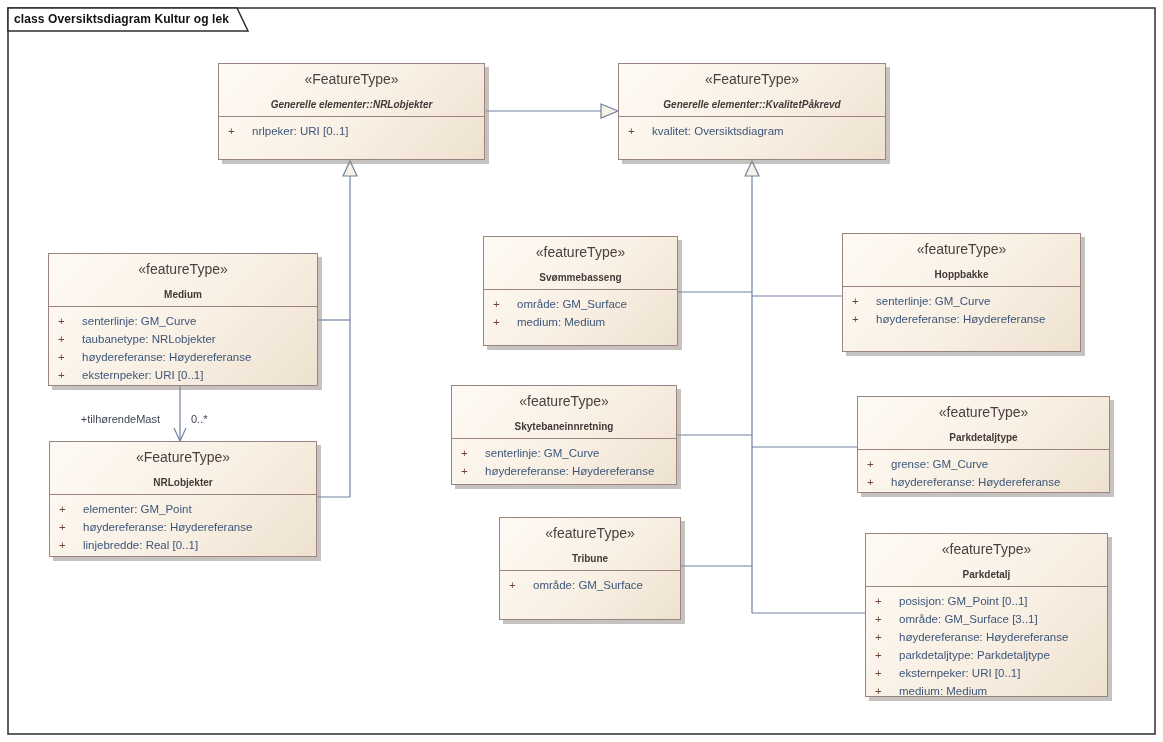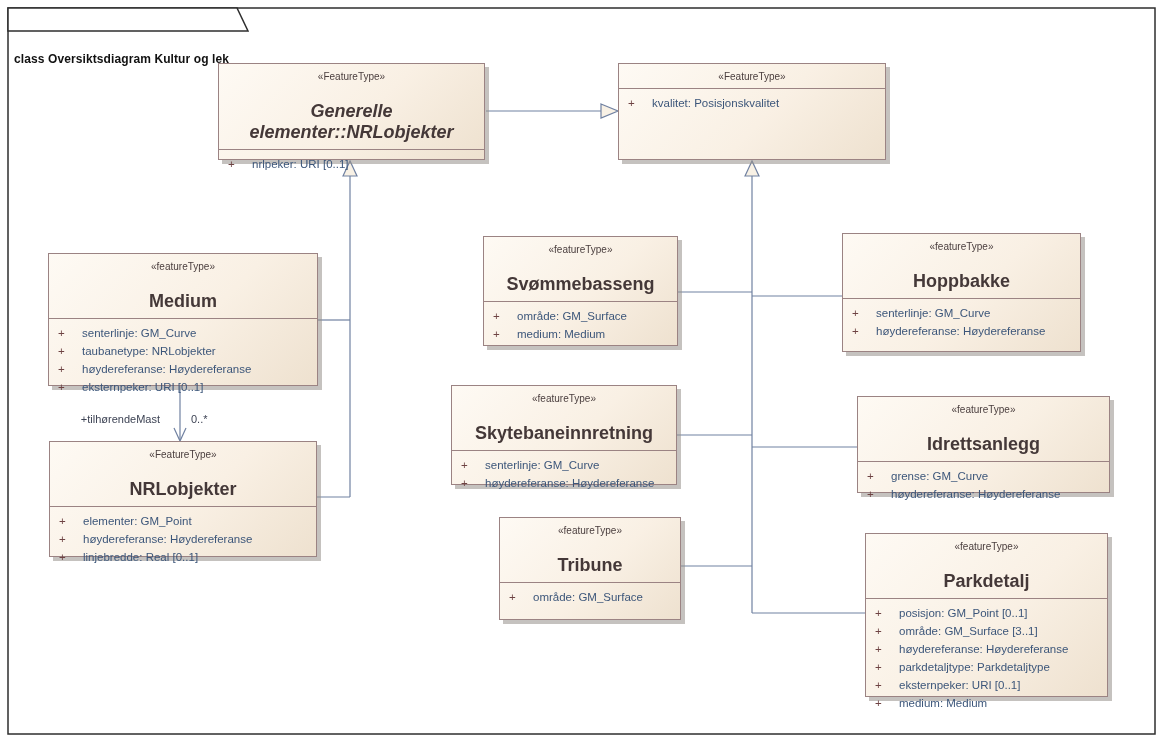--- a/index.html
+++ b/index.html
@@ -3,34 +3,34 @@
 <meta charset="utf-8">
 <style>
   html,body{margin:0;padding:0;}
   body{
     width:1163px;height:742px;position:relative;background:#ffffff;
     font-family:"Liberation Sans",sans-serif;overflow:hidden;
   }
   #connector-layer{position:absolute;left:0;top:0;}
   .frame-label{
     position:absolute;left:14px;top:12px;
-    font-size:12px;font-weight:bold;color:#111111;letter-spacing:0.1px;margin-top:40px;
+    font-size:12px;font-weight:bold;color:#111111;letter-spacing:0.1px;
   }
   .uml-box{
     position:absolute;box-sizing:border-box;
     border:1px solid #9b8383;
     background:linear-gradient(135deg,#fefaf4 0%,#f9f0e4 55%,#eee1cf 100%);
     box-shadow:4px 4px 0 rgba(150,144,138,0.55);
   }
   .uml-head{
     border-bottom:1px solid #9b8383;
     text-align:center;padding:7px 4px 6px;
   }
-  .stereotype{font-size:10px;color:#4a3e3e;}
-  .cls-name{font-size:18px;font-weight:bold;color:#443838;margin-top:19px;}
+  .stereotype{font-size:14px;color:#4a3e3e;}
+  .cls-name{font-size:10px;font-weight:bold;color:#443838;margin-top:12px;}
   .uml-box.abstract .cls-name{font-style:italic;}
   .uml-attrs{padding:5px 6px;}
   .attr{font-size:11.5px;color:#3c567a;line-height:18px;display:flex;white-space:nowrap;}
   .attr .vis{color:#6e4343;width:24px;flex:none;padding-left:3px;}
   .conn-label{
     position:absolute;font-size:11px;color:#3d4354;white-space:nowrap;
   }
 </style>
 </head>
 <body>
@@ -83,25 +83,26 @@
     <div class="attr">
       <span class="vis">+</span>
       <span>nrlpeker: URI [0..1]</span>
     </div>
   </div>
 </div>
 
 <div class="uml-box abstract" style="left:618px;top:63px;width:268px;height:97px;">
   <div class="uml-head">
     <div class="stereotype">«FeatureType»</div>
-  </div>
-  <div class="uml-attrs">
-    <div class="attr">
-      <span class="vis">+</span>
-      <span>kvalitet: Posisjonskvalitet</span>
+    <div class="cls-name">Generelle elementer::KvalitetPåkrevd</div>
+  </div>
+  <div class="uml-attrs">
+    <div class="attr">
+      <span class="vis">+</span>
+      <span>kvalitet: Oversiktsdiagram</span>
     </div>
   </div>
 </div>
 
 <div class="uml-box" style="left:48px;top:253px;width:270px;height:133px;">
   <div class="uml-head">
     <div class="stereotype">«featureType»</div>
     <div class="cls-name">Medium</div>
   </div>
   <div class="uml-attrs">
@@ -205,21 +206,21 @@
     <div class="attr">
       <span class="vis">+</span>
       <span>høydereferanse: Høydereferanse</span>
     </div>
   </div>
 </div>
 
 <div class="uml-box" style="left:857px;top:396px;width:253px;height:97px;">
   <div class="uml-head">
     <div class="stereotype">«featureType»</div>
-    <div class="cls-name">Idrettsanlegg</div>
+    <div class="cls-name">Parkdetaljtype</div>
   </div>
   <div class="uml-attrs">
     <div class="attr">
       <span class="vis">+</span>
       <span>grense: GM_Curve</span>
     </div>
     <div class="attr">
       <span class="vis">+</span>
       <span>høydereferanse: Høydereferanse</span>
     </div>

